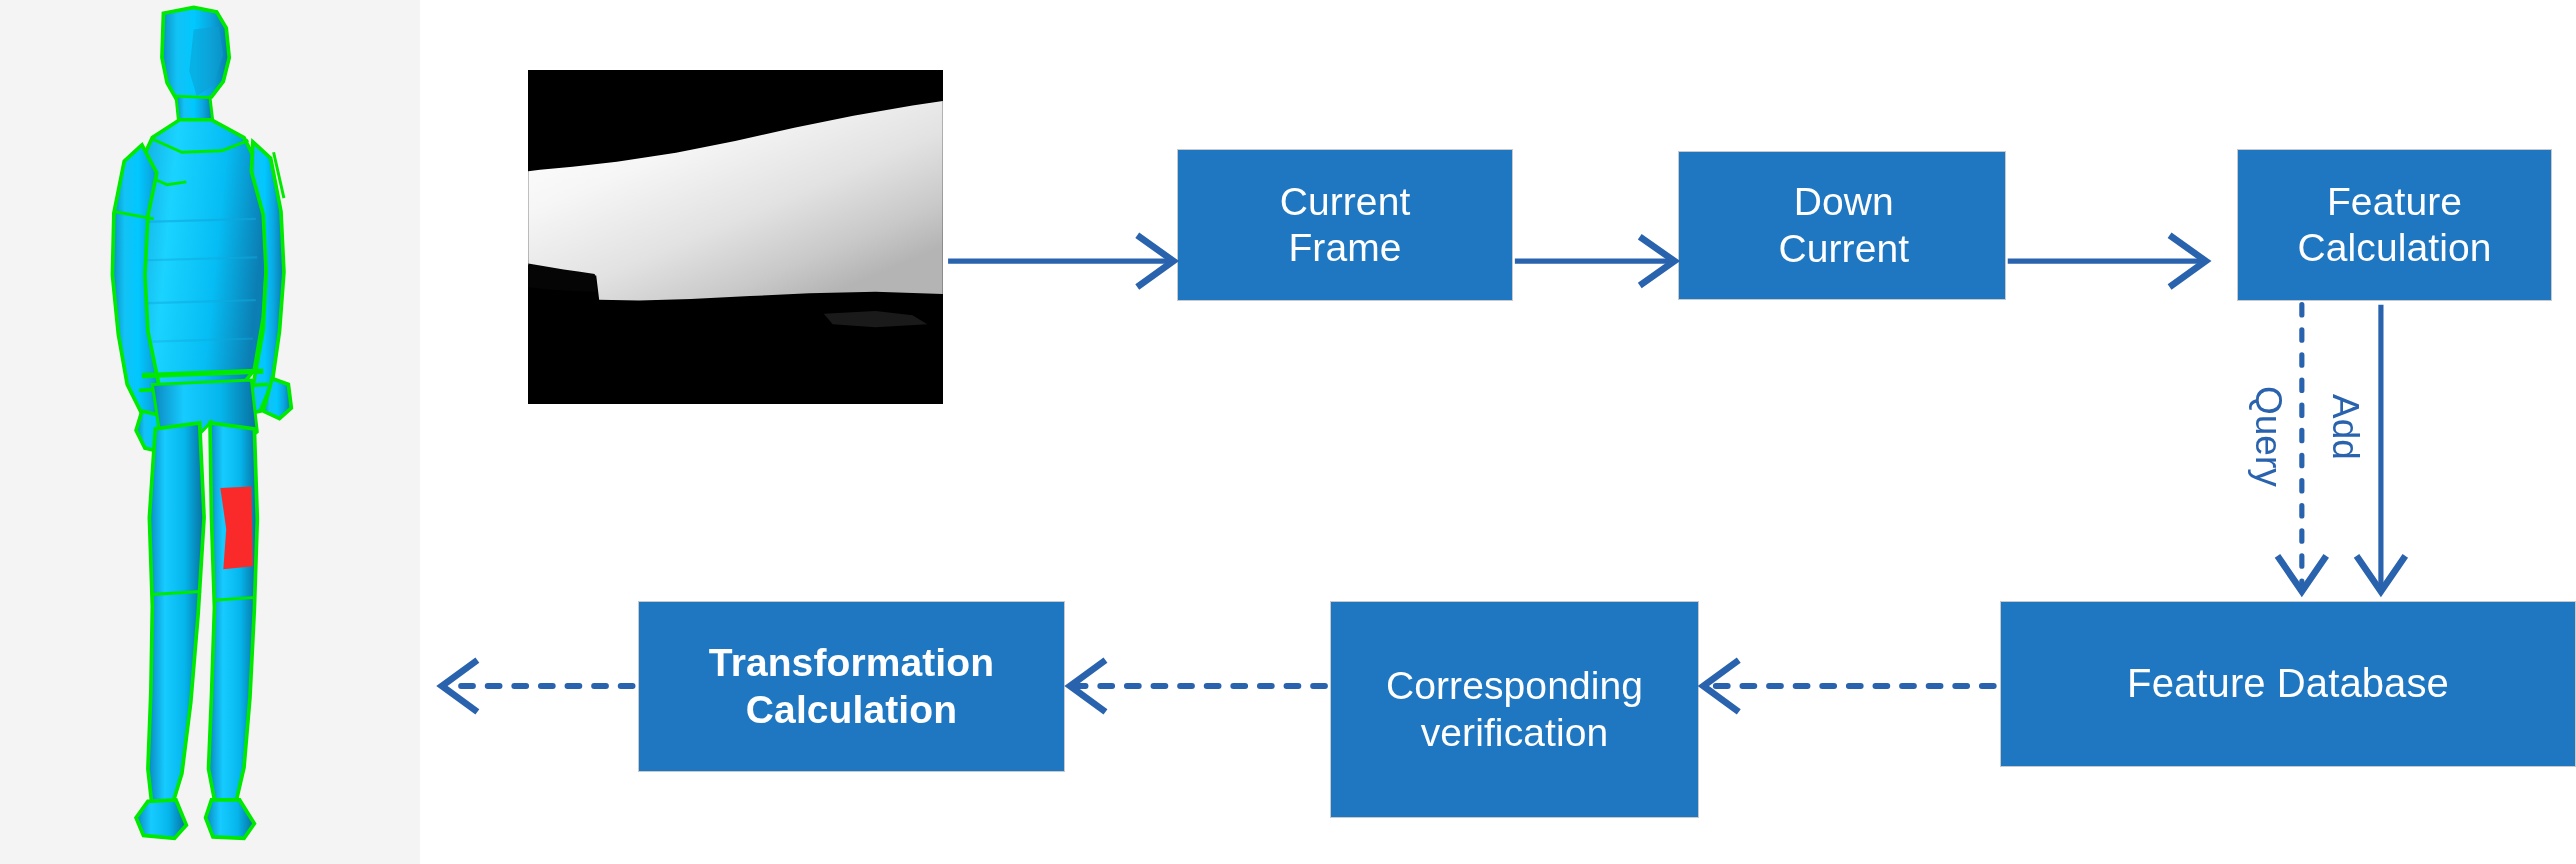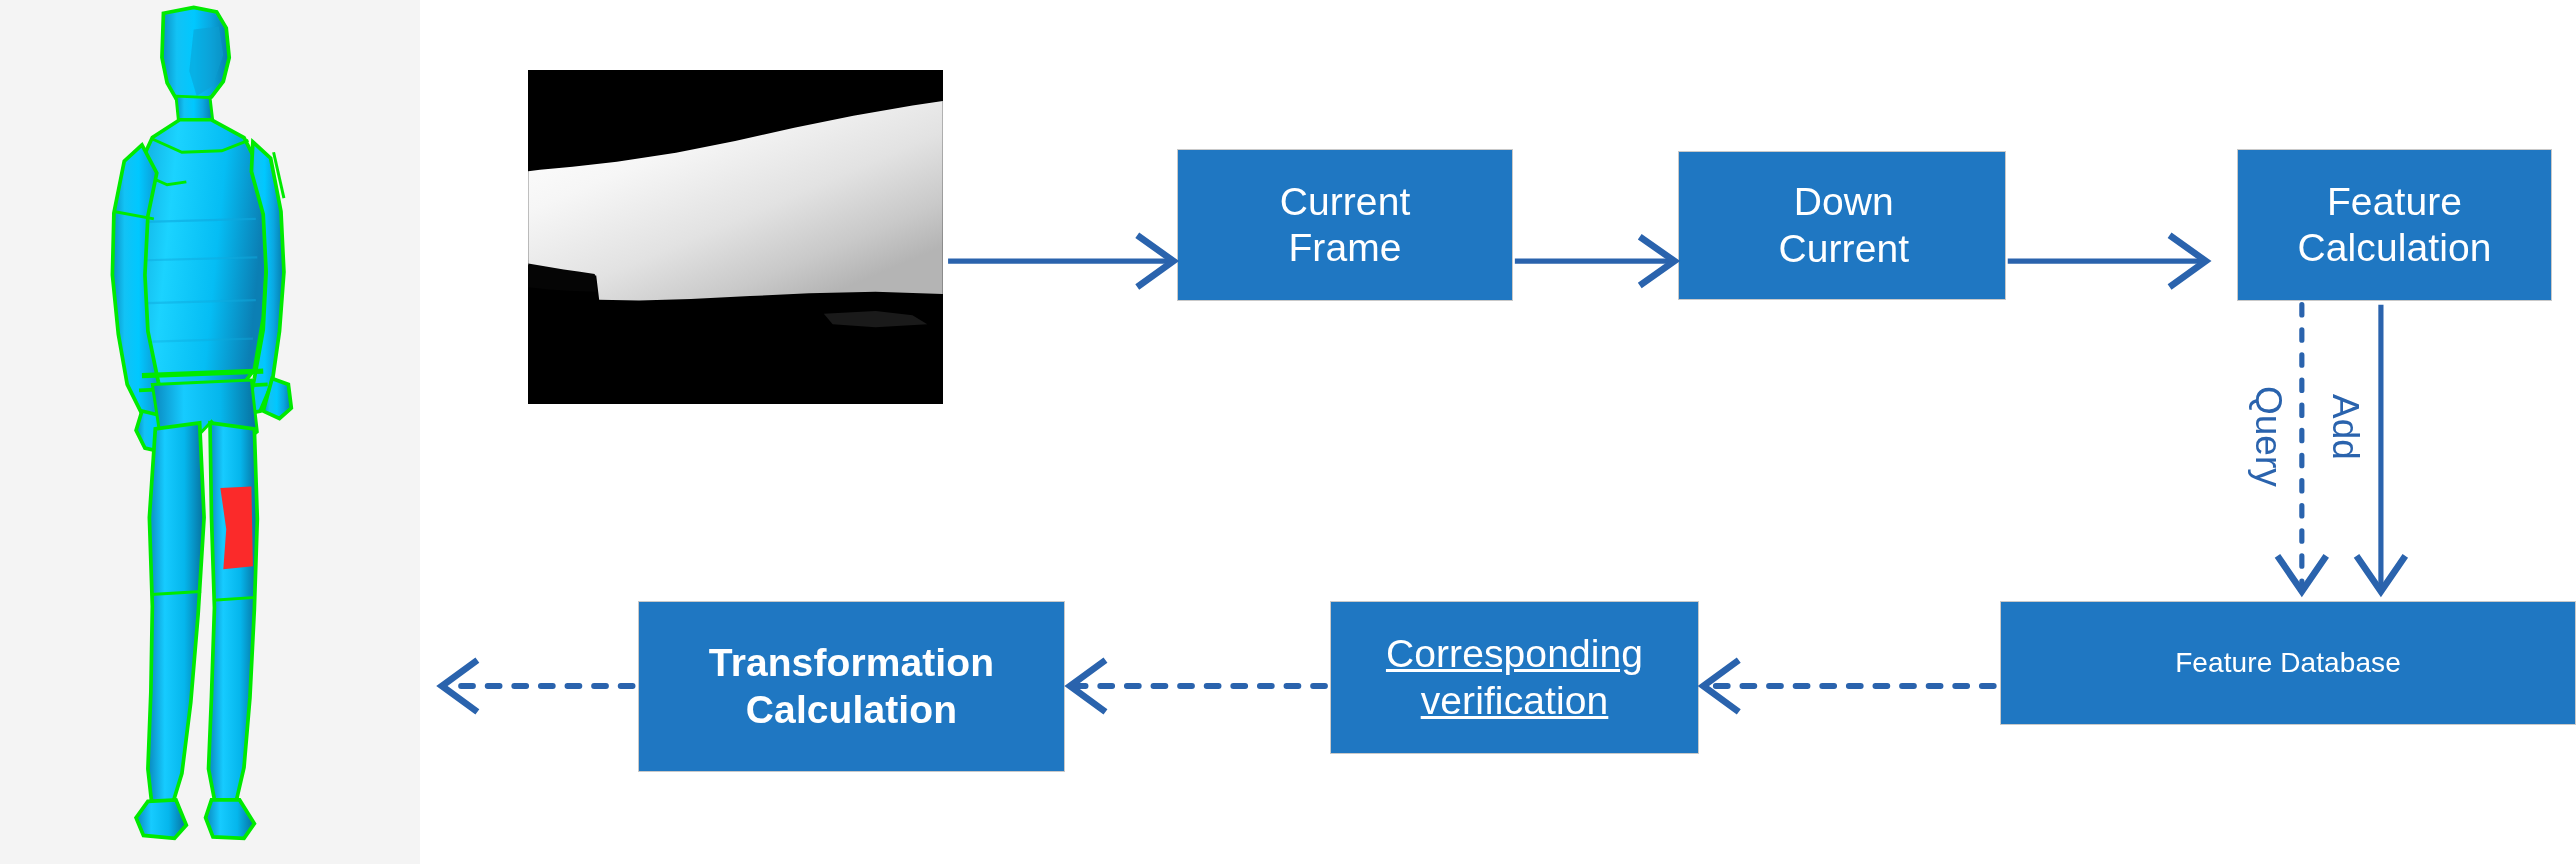--- a/index.html
+++ b/index.html
@@ -62,22 +62,22 @@
     line-height: 1.18;
     font-size: 39px;
     letter-spacing: 0.1px;
     padding: 0 4.4px;
   }
   .proc-box span { display: block; width: 100%; }
 
   #box-current-frame   { left: 1177px; top: 149px;  width: 336px; height: 152px; justify-content: center; }
   #box-down-sampling   { left: 1678px; top: 151px;  width: 328px; height: 149px; padding-left: 8px; }
   #box-feature-calc    { left: 2209px; top: 149px;  width: 315px; height: 152px; margin-left: 28px; }
-  #box-feature-db      { left: 2000px; top: 601px;  width: 576px; height: 124px; font-size: 28px; }
-  #box-corresponding   { left: 1330px; top: 601px;  width: 369px; height: 153px; text-decoration: underline; }
+  #box-feature-db      { left: 2000px; top: 601px;  width: 576px; height: 166px; font-size: 40px; }
+  #box-corresponding   { left: 1330px; top: 601px;  width: 369px; height: 217px; }
   #box-transformation  { left: 638px;  top: 601px;  width: 427px; height: 171px; font-weight: bold; }
 
   
   .connectors {
     position: absolute;
     left: 0;
     top: 0;
     width: 2576px;
     height: 865px;
     pointer-events: none;

